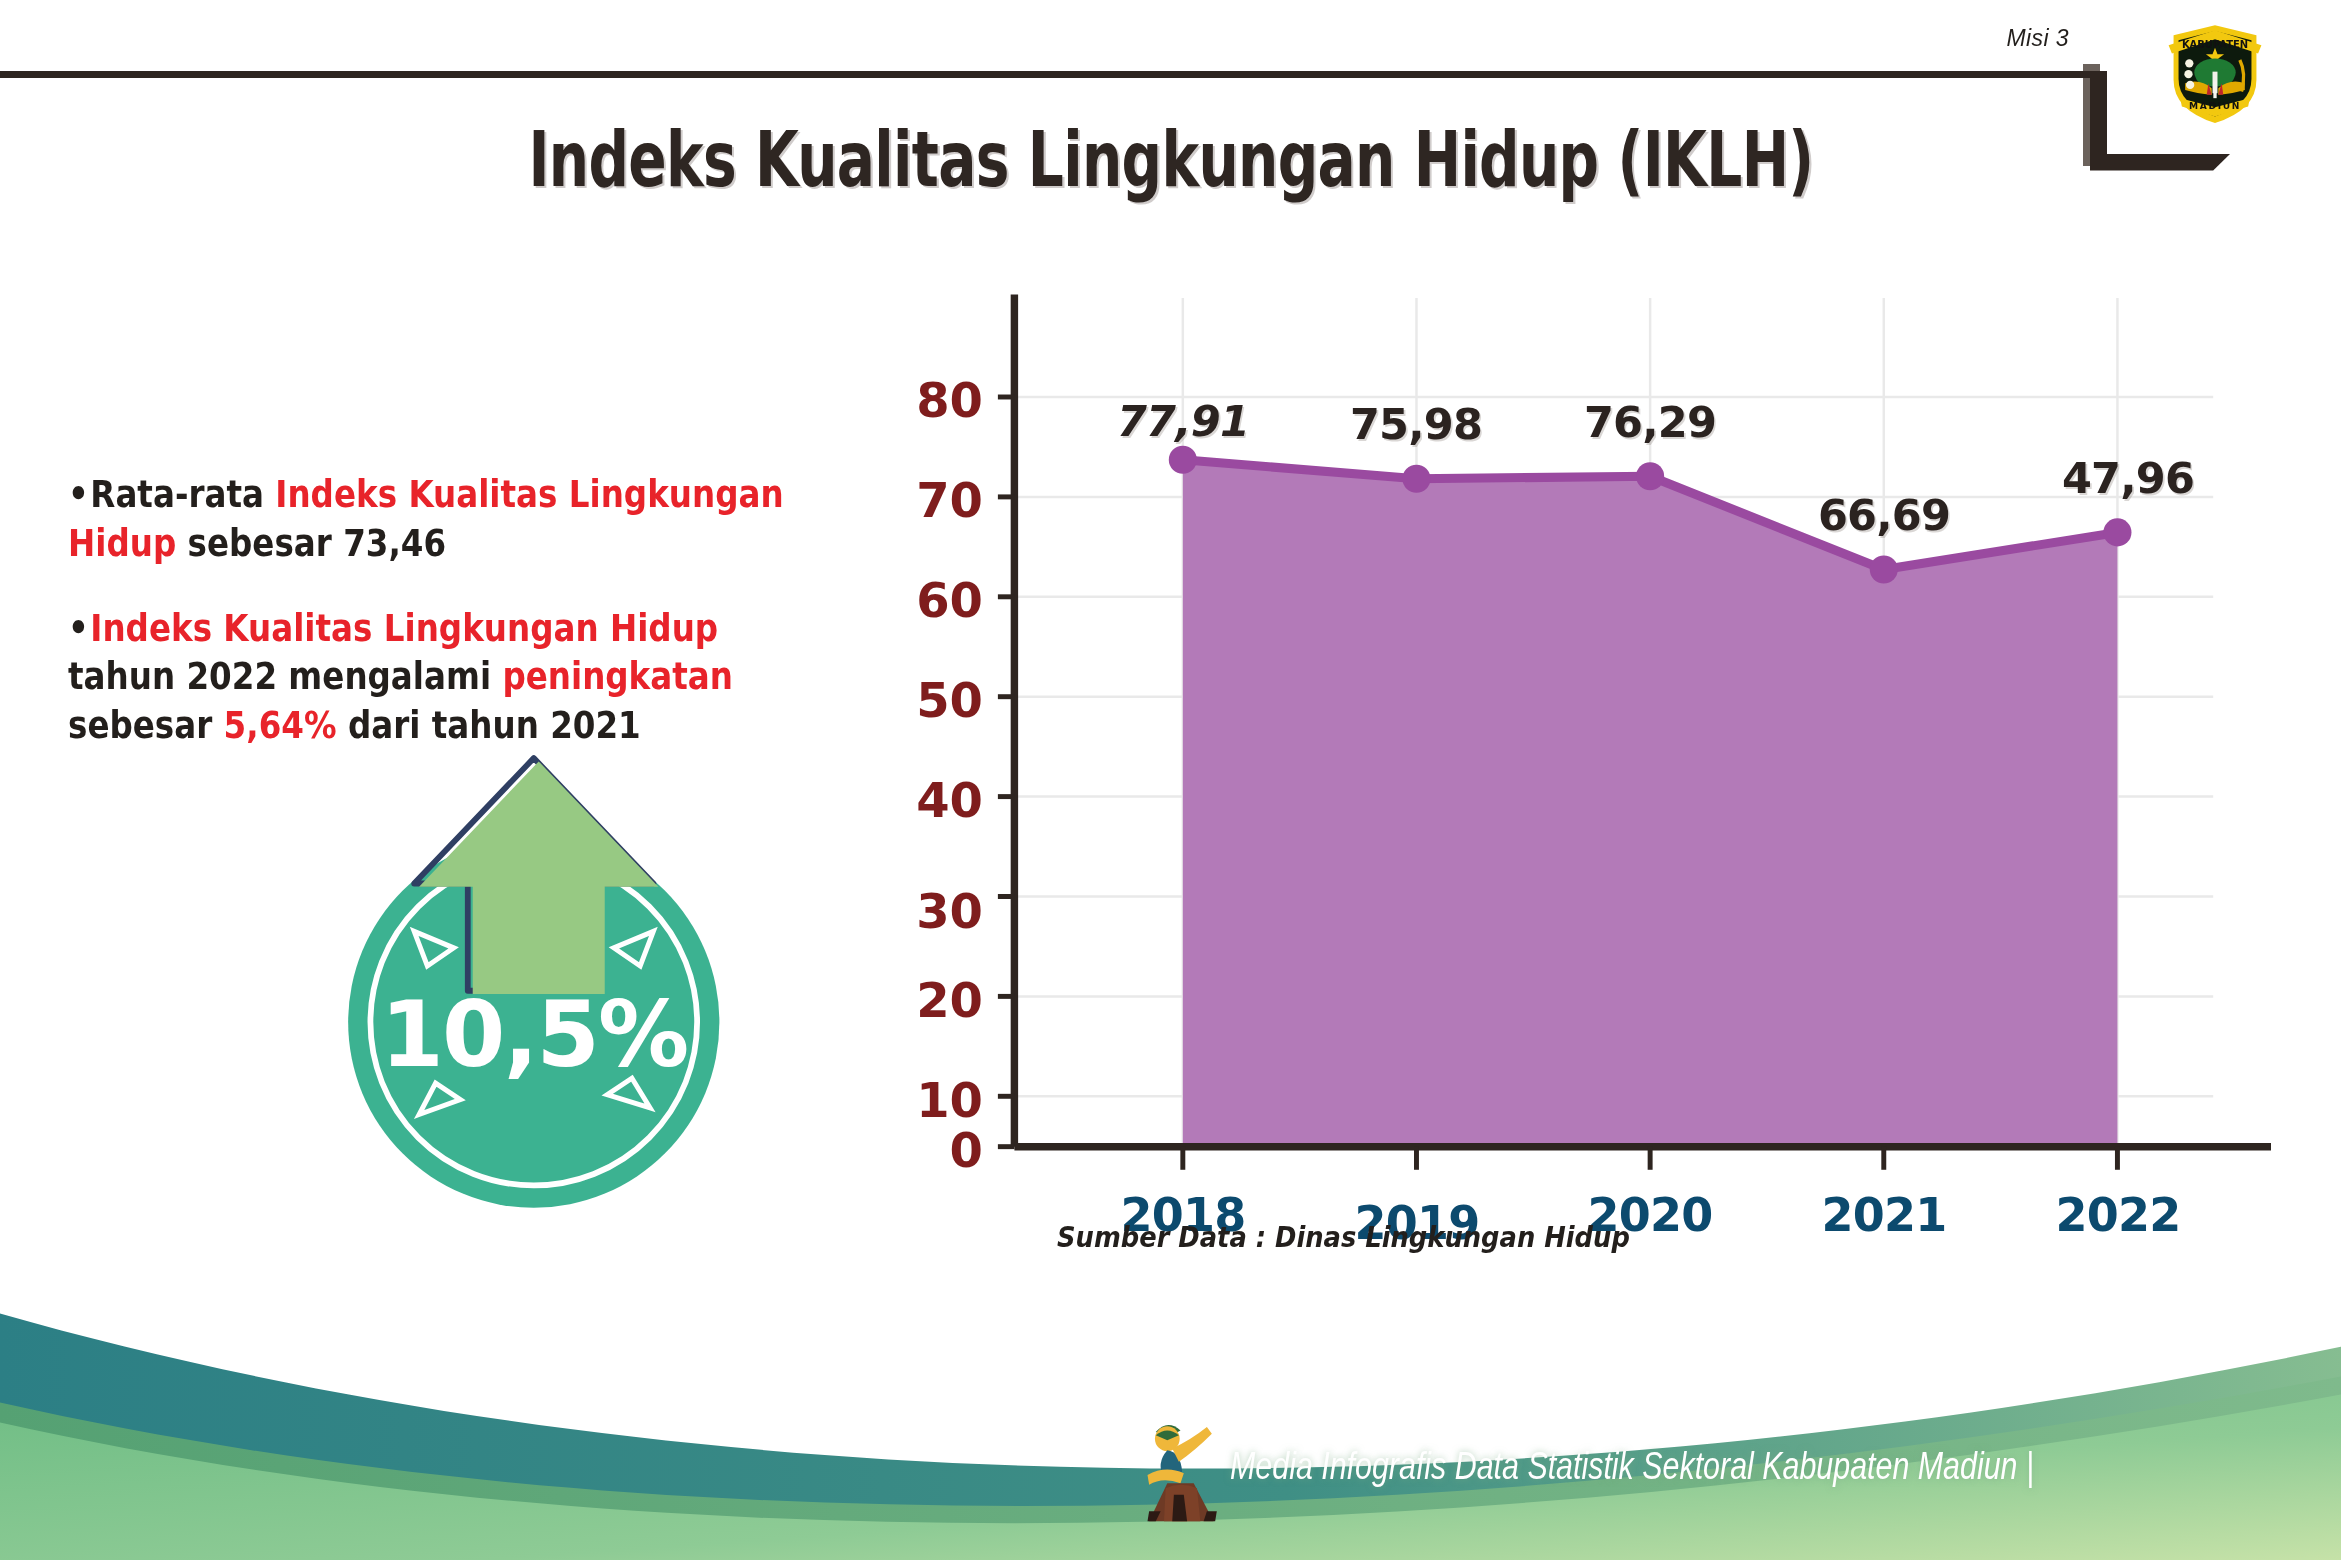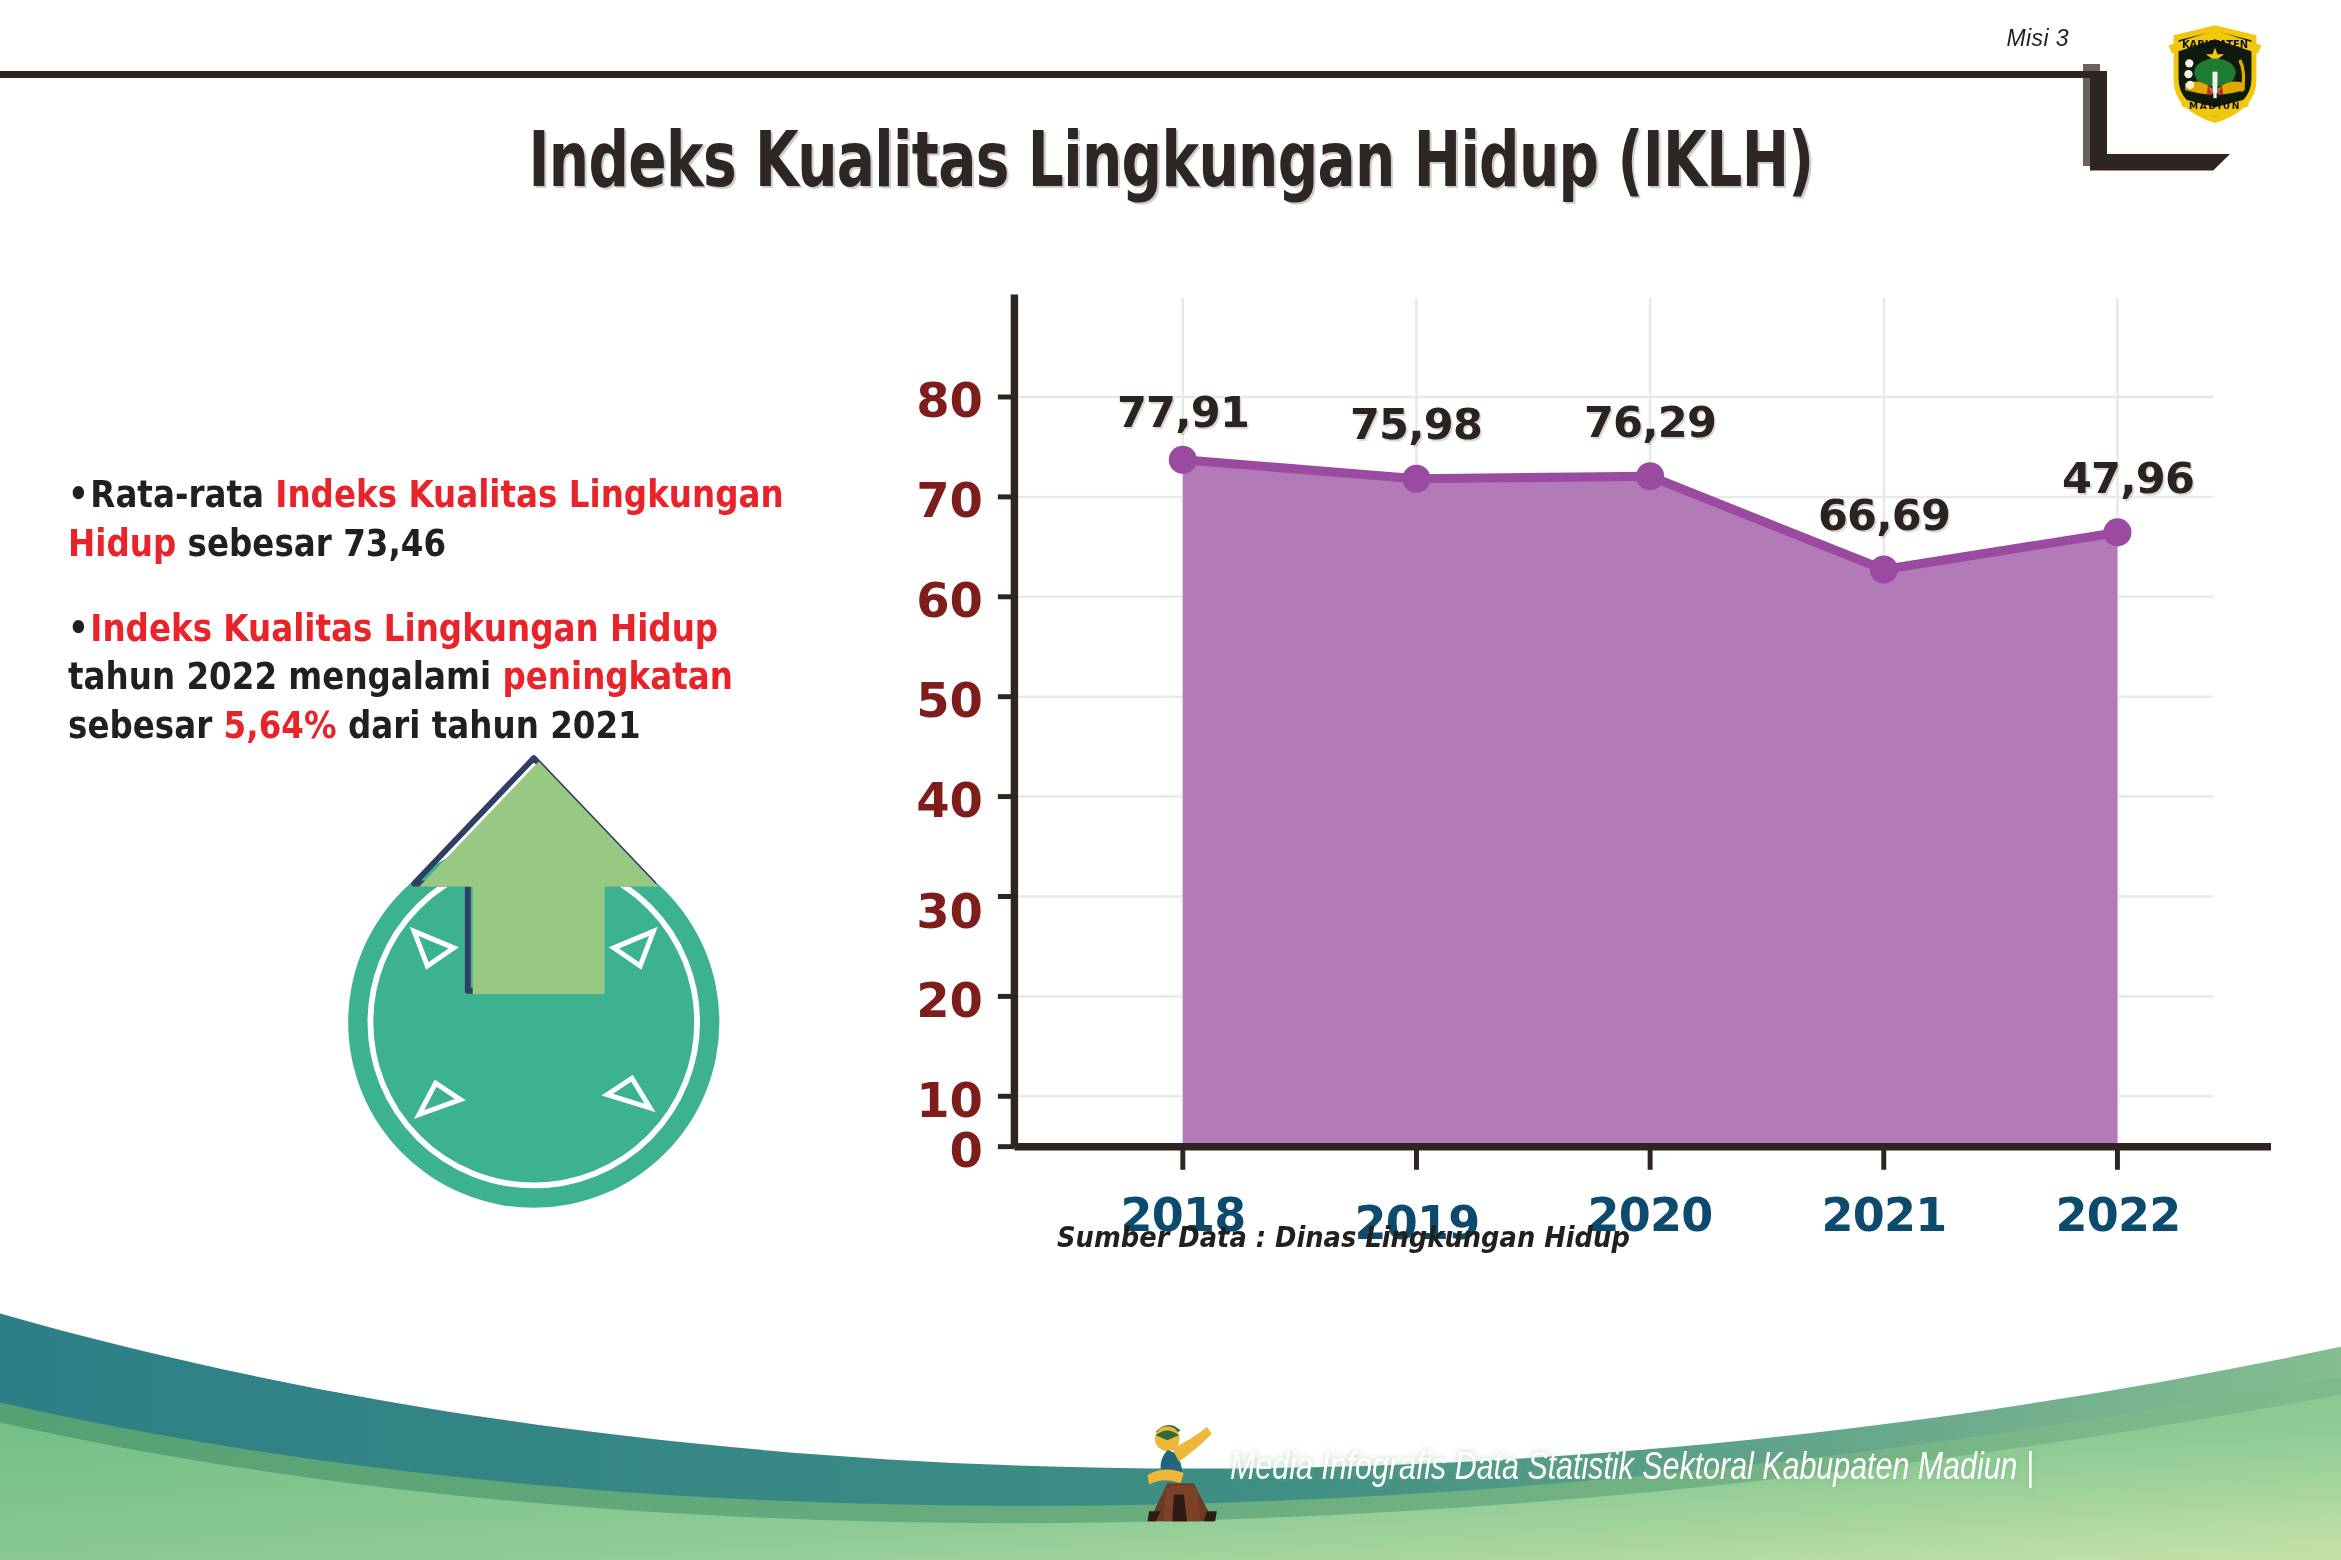--- a/index.html
+++ b/index.html
@@ -178,20 +178,21 @@
 
     <path d="M247 18 L392 170 L327 170 L327 300 L167 300 L167 170 L102 170 Z" fill="none" stroke="#2f3f63" stroke-width="7" stroke-linejoin="round"></path>
 
     <path d="M253 22 L398 174 L333 174 L333 304 L173 304 L173 174 L108 174 Z" fill="#97c983"></path>
 
     <polygon points="102,228 150,248 118,270" fill="none" stroke="#ffffff" stroke-width="6"></polygon>
     <polygon points="392,228 344,248 376,270" fill="none" stroke="#ffffff" stroke-width="6"></polygon>
     <polygon points="108,450 158,432 128,412" fill="none" stroke="#ffffff" stroke-width="6"></polygon>
     <polygon points="388,442 336,426 366,406" fill="none" stroke="#ffffff" stroke-width="6"></polygon>
   </svg>
+  <div id="badge-value">10,5%</div>
 </div>
 
 <div id="chart-panel">
   <svg id="chart-svg" width="1321" height="925" viewBox="0 0 1600 1120">
 
     <g stroke="#e9e9e9" stroke-width="3">
       <line x1="78" y1="150" x2="1530" y2="150"></line>
       <line x1="78" y1="271" x2="1530" y2="271"></line>
       <line x1="78" y1="392" x2="1530" y2="392"></line>
       <line x1="78" y1="513" x2="1530" y2="513"></line>
@@ -254,21 +255,21 @@
   <div class="ylab" style="left:-58px; top:699px;">20</div>
   <div class="ylab" style="left:-58px; top:799px;">10</div>
   <div class="ylab" style="left:-58px; top:849px;">0</div>
 
   <div class="xlab" style="left:142px;  top:915px;">2018</div>
   <div class="xlab" style="left:376px;  top:915px;margin-top:8px;">2019</div>
   <div class="xlab" style="left:609px;  top:915px;">2020</div>
   <div class="xlab" style="left:843px; top:915px;">2021</div>
   <div class="xlab" style="left:1077px; top:915px;">2022</div>
 
-  <div class="dlab" style="left:134px;  top:114px;">77,91</div>
+  <div class="dlab" style="left:134px;  top:123px;font-style:italic;">77,91</div>
   <div class="dlab" style="left:367px;  top:126px;">75,98</div>
   <div class="dlab" style="left:601px;  top:124px;">76,29</div>
   <div class="dlab" style="left:835px; top:217px;">66,69</div>
   <div class="dlab" style="left:1079px; top:180px;">47,96</div>
 </div>
 
 <div id="chart-source">Sumber Data : Dinas Lingkungan Hidup</div>
 
 <svg id="footer-waves" viewBox="0 0 2836 320" preserveAspectRatio="none">
   <defs>

